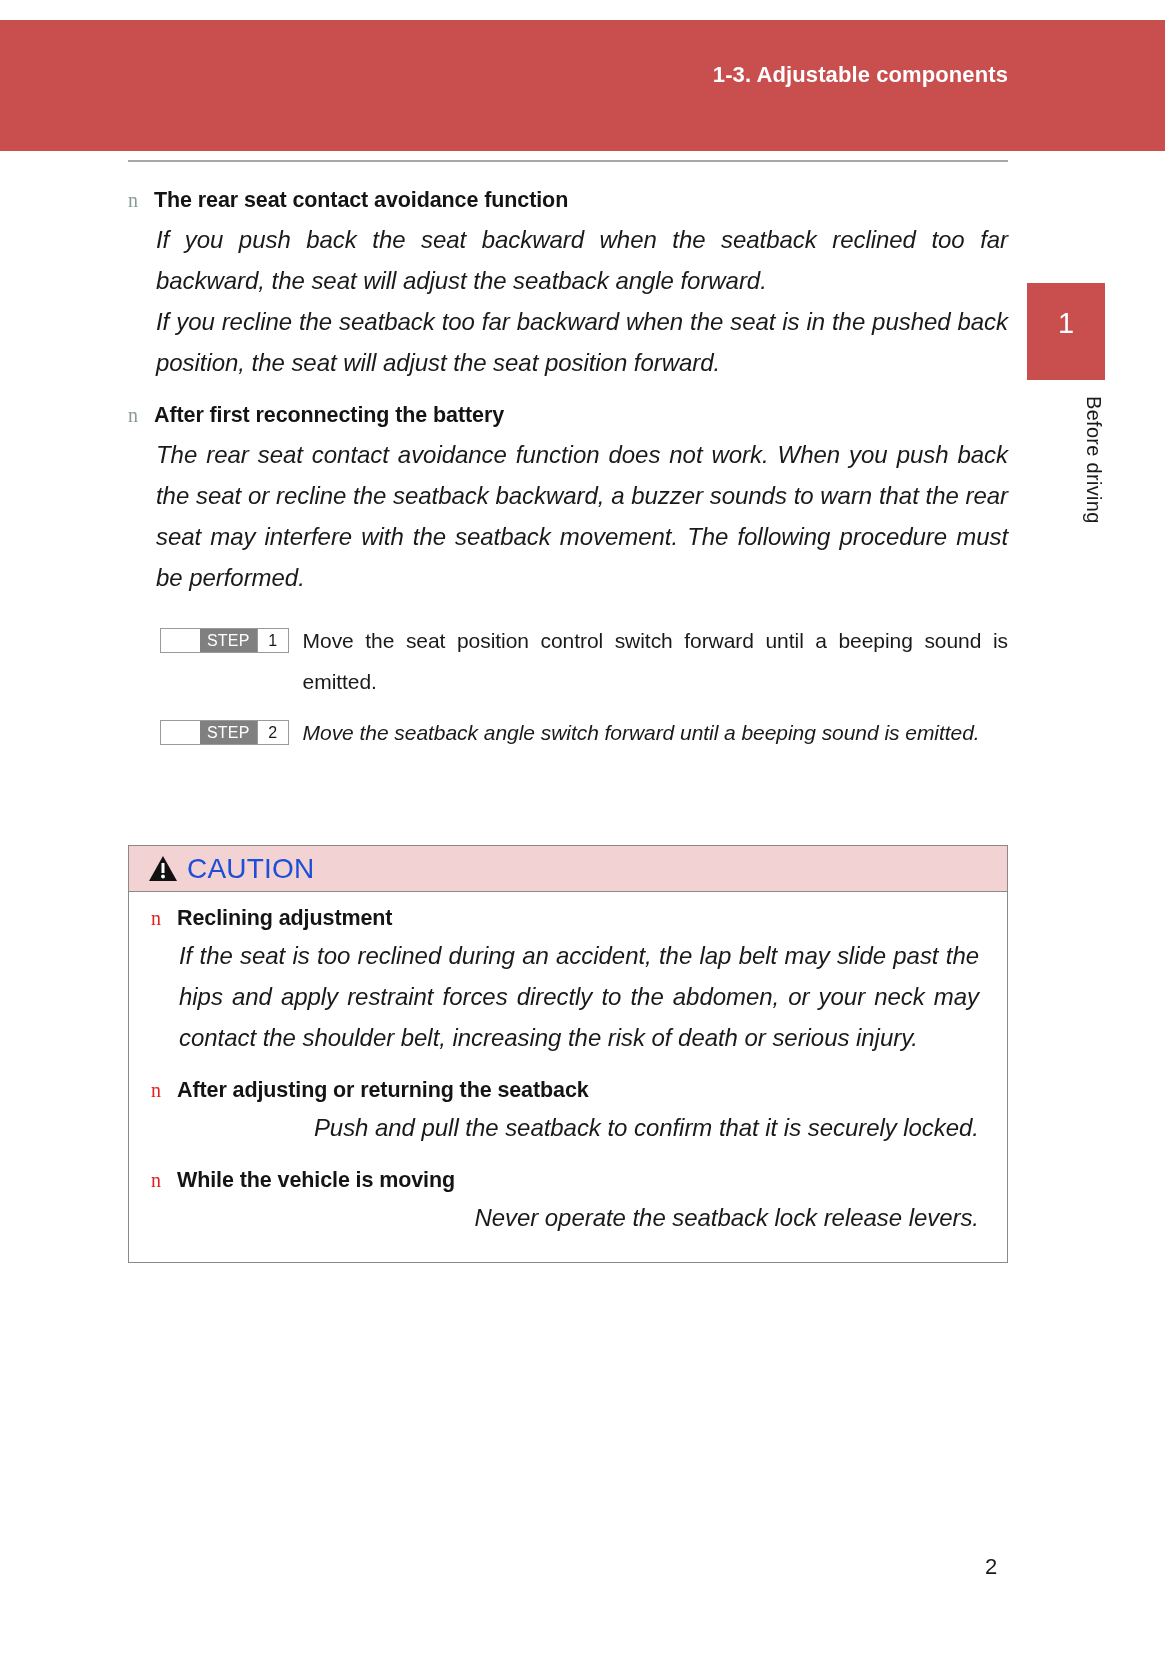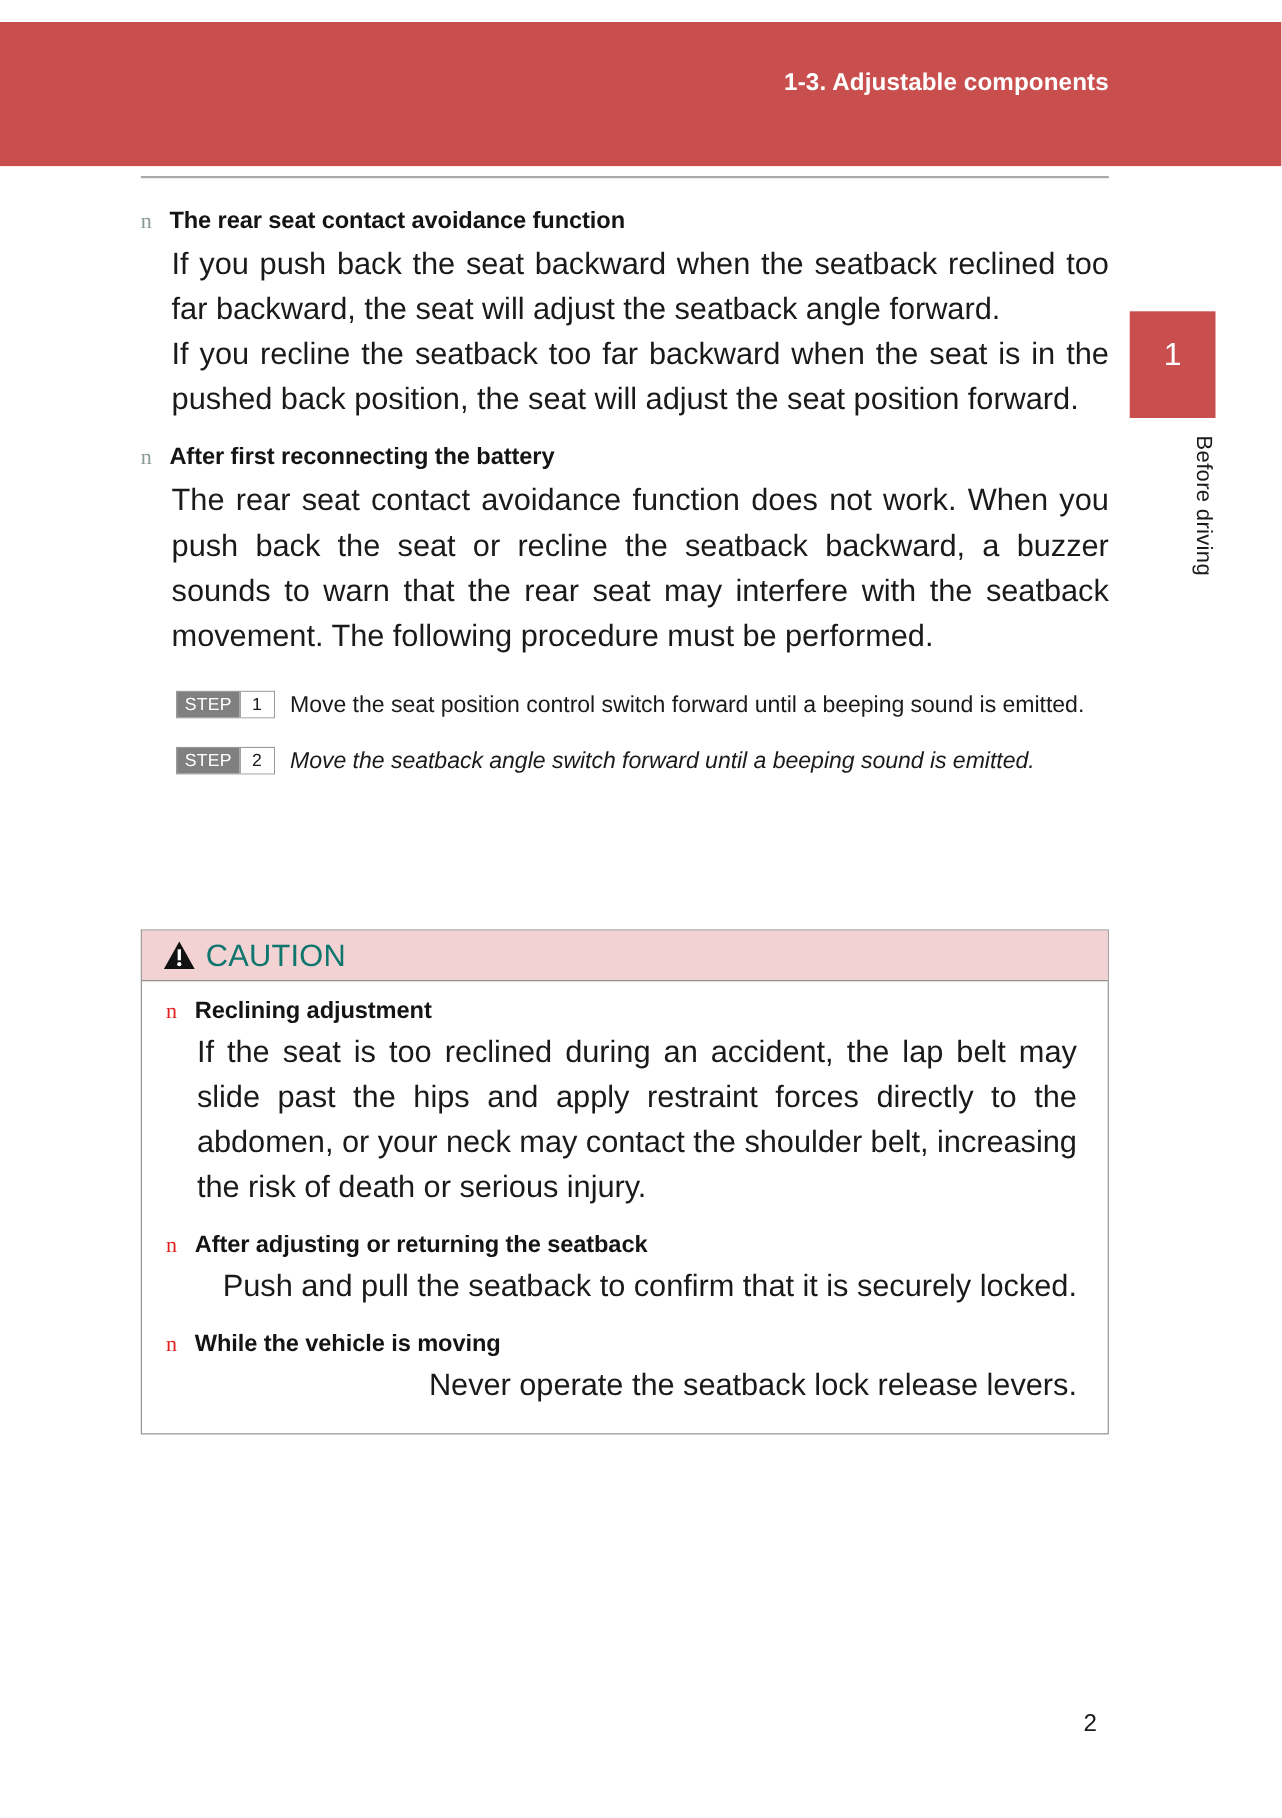--- a/index.html
+++ b/index.html
@@ -108,25 +108,26 @@
   .sec-head-text {
     font-size: 21.5px;
     font-weight: bold;
     letter-spacing: -0.1px;
     color: #141414;
   }
   .sec-body {
     padding-left: 28px;
   }
   .para {
-    font-size: 28px;
+    font-size: 24px;
     line-height: 41px;
     text-align: justify;
     color: #1a1a1a;
     letter-spacing: -0.05px;
+    font-style: italic;
   }
   .para.nojust {
     text-align: right;
   }
   .gap-med   { height: 20px; }
 
   
   .steps {
     padding-left: 32px;
     margin-top: 22px;
@@ -145,20 +146,21 @@
     box-sizing: border-box;
     margin-top: 8px;
   }
   .step-badge-word {
     background: #808080;
     color: #ffffff;
     font-size: 16px;
     line-height: 23px;
     padding: 0 7px;
     letter-spacing: 0.2px;
+    margin-left: 39px;
   }
   .step-badge-num {
     background: #ffffff;
     color: #1a1a1a;
     font-size: 16px;
     line-height: 23px;
     padding: 0 8px;
     border-left: 1px solid #9a9a9a;
     min-width: 14px;
     text-align: center;
@@ -194,21 +196,21 @@
   .warn-tri {
     width: 30px;
     height: 27px;
     flex: 0 0 30px;
     margin-right: 9px;
     display: block;
   }
   .caution-title {
     font-size: 28px;
     letter-spacing: 0.2px;
-    color: #0f766e;
+    color: #1d4ed8;
   }
   .caution-body {
     padding: 14px 28px 24px 22px;
   }
   .caution-body .sec-body { padding-left: 28px; }
   .caution-body .sec-head { margin-bottom: 4px; }
   .caution-body .sec-head-text { font-size: 21.5px; }
 
   
   .page-number {

